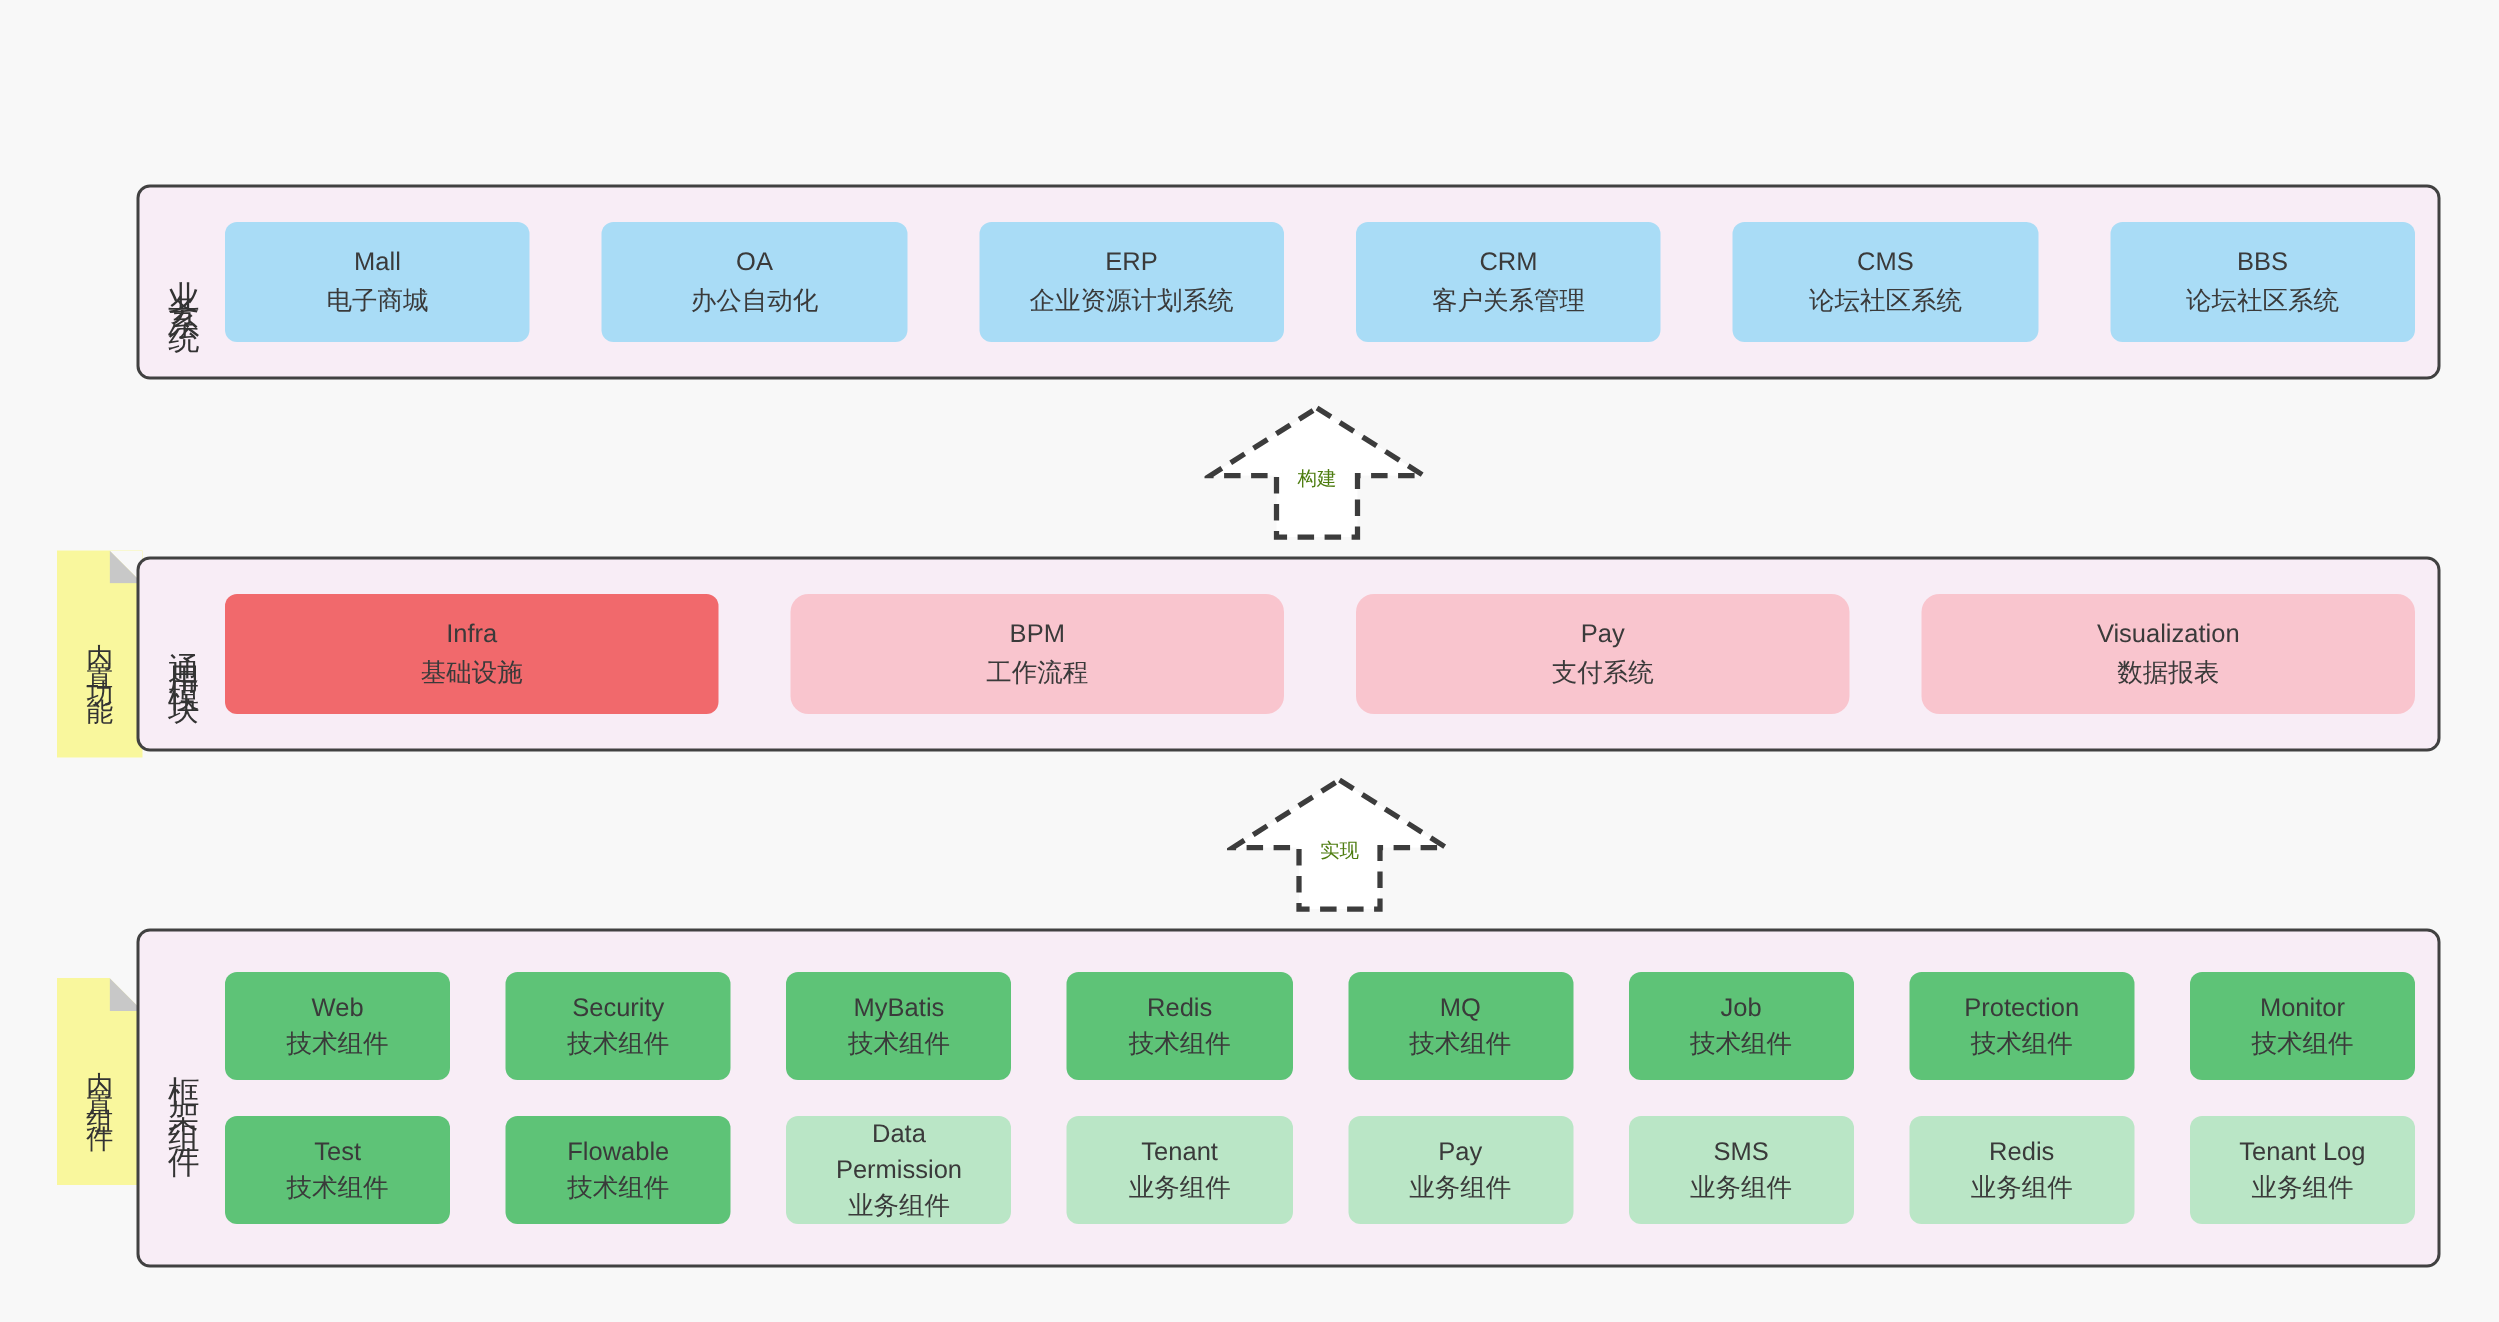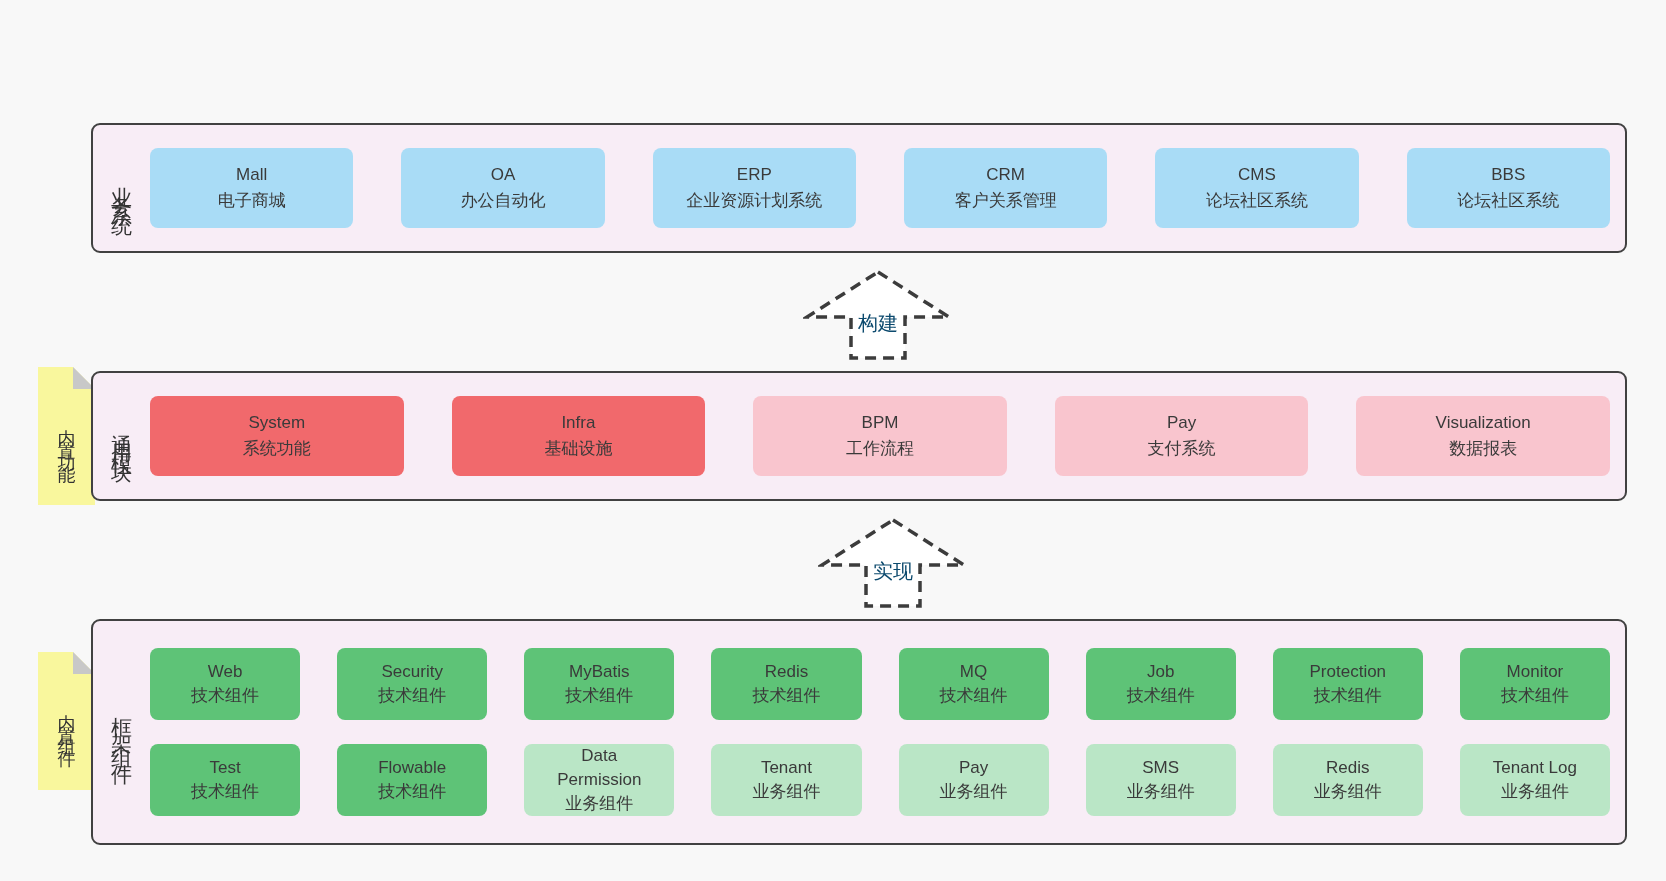--- a/index.html
+++ b/index.html
@@ -59,21 +59,21 @@
     text-align:center;
     font-size:17px;
     line-height:26px;
   }
   .row-6 .box { height:80px; }
   .row-8 .box { height:72px; line-height:24px; }
   .box span { white-space:pre-line; }
 
   .blue   { background:#a9dcf6; }
   .red    { background:#f1696c; }
-  .pink   { background:#f9c5ce; }
+  .pink   { background:#f9c5ce;border-radius:12px; }
   .gdark  { background:#5ec377; }
   .glight { background:#bae6c6; }
 
   
   .sticky {
     position:absolute;
     left:38px; width:57px; height:138px;
     background:#f9f79d;
     z-index:1;
   }
@@ -109,22 +109,22 @@
   }
   #arrow-build     { left:803px; top:269px; }
   #arrow-implement { left:818px; top:517px; }
   .arrow svg { position:absolute; inset:0; width:100%; height:100%; }
   .arrow-label {
     position:absolute;
     left:50%; top:40px;
     transform:translateX(-50%);
     background:#ffffff;
     padding:1px 3px;
-    font-size:20px;
-    color:#0c4a6e;
+    font-size:13px;
+    color:#4d7c0f;
     white-space:nowrap;
   }
 </style>
 </head>
 <body>
 
 <div class="panel" id="panel-business">
   <div class="panel-label vtext">业务系统</div>
   <div class="panel-rows">
     <div class="row row-6">
@@ -167,24 +167,20 @@
   <div class="sticky-cut"></div>
   <div class="sticky-fold"></div>
   <div class="sticky-text vtext">内置功能</div>
 </div>
 
 <div class="panel" id="panel-modules">
   <div class="panel-label vtext">通用模块</div>
   <div class="panel-rows">
     <div class="row row-6">
       <div class="box red">
-        <span>System</span>
-        <span>系统功能</span>
-      </div>
-      <div class="box red">
         <span>Infra</span>
         <span>基础设施</span>
       </div>
       <div class="box pink">
         <span>BPM</span>
         <span>工作流程</span>
       </div>
       <div class="box pink">
         <span>Pay</span>
         <span>支付系统</span>

